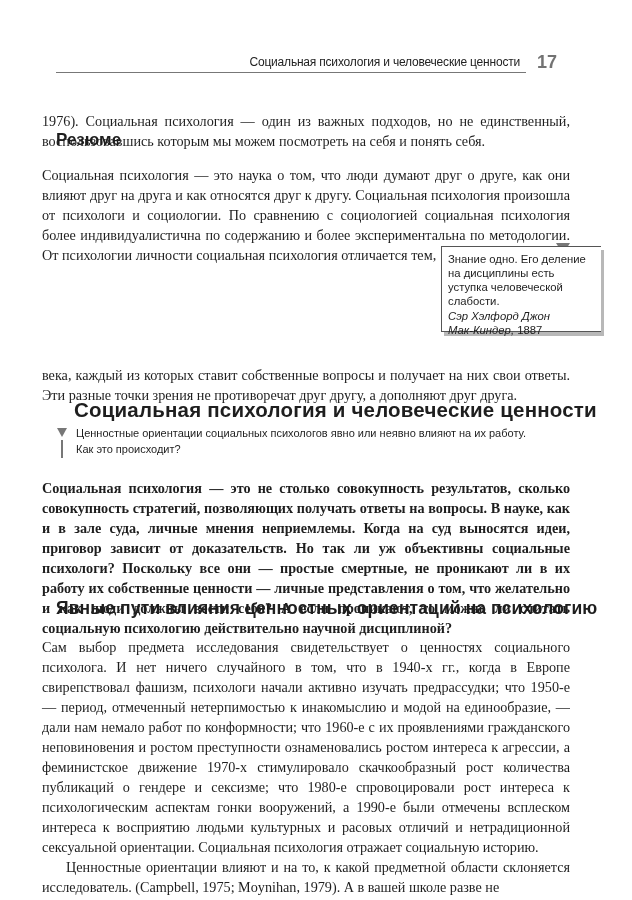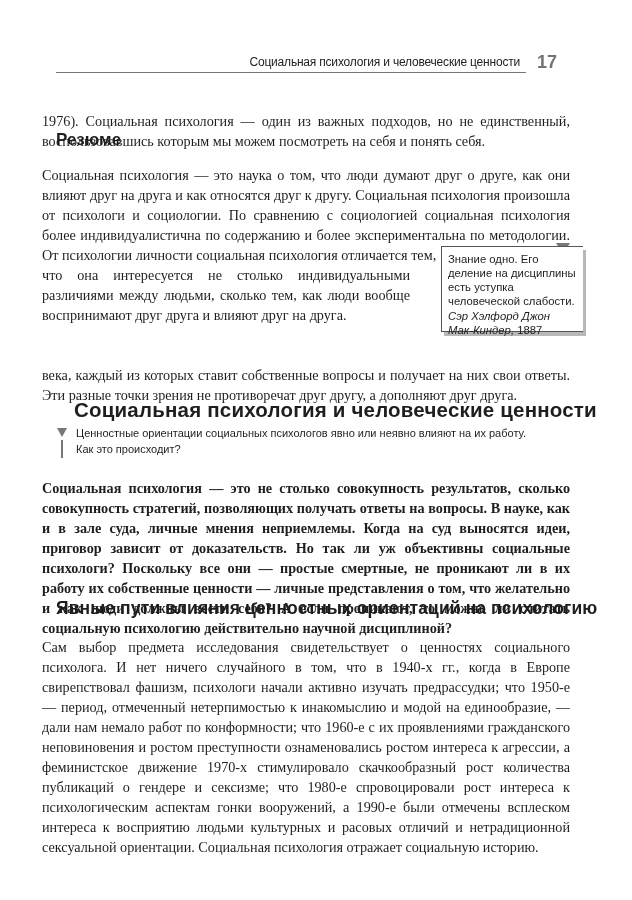--- a/index.html
+++ b/index.html
@@ -10,21 +10,21 @@
   .page-number { position: absolute; left: 537px; top: 52px; font-size: 18px; font-weight: bold; font-family: "Liberation Sans", sans-serif; color: #737373; }
 
   .body-text { position: absolute; left: 42px; width: 528px; font-family: "Liberation Serif", serif; font-size: 14.2px; line-height: 20px; text-align: justify; margin-top: 12px; }
   .body-text p { margin: 0; }
   .indent { text-indent: 24px; }
 
   .h-resume { position: absolute; left: 56px; width: 528px; top: 130px; font-family: "Liberation Sans", sans-serif; font-weight: bold; font-size: 17px; }
 
   .narrow { width: 368px; }
 
-  .quote-box { position: absolute; left: 441px; top: 246px; width: 142px; height: 86px; border: 1.3px solid #555; border-right: none; background: #fff; box-shadow: 3px 4px 0 #b8b8b8; padding: 5px 6px 4px 6px; box-sizing: border-box; font-family: "Liberation Sans", sans-serif; font-size: 11.3px; line-height: 14px; }
+  .quote-box { position: absolute; left: 441px; top: 246px; width: 160px; height: 86px; border: 1.3px solid #555; border-right: none; background: #fff; box-shadow: 3px 4px 0 #b8b8b8; padding: 5px 6px 4px 6px; box-sizing: border-box; font-family: "Liberation Sans", sans-serif; font-size: 11.3px; line-height: 14px; }
   .quote-text { margin: 0; }
   .quote-author { font-style: italic; margin-top: 1px; }
   .quote-year { font-style: normal; margin-top: 44px; }
   .quote-triangle { position: absolute; left: 556px; top: 243px; width: 0; height: 0; border-left: 7px solid transparent; border-right: 7px solid transparent; border-top: 11px solid #777; }
 
   .h-section { position: absolute; left: 74px; top: 398px; font-family: "Liberation Sans", sans-serif; font-weight: bold; font-size: 20.5px; letter-spacing: 0.2px; }
   .marker-triangle { position: absolute; left: 57px; top: 428px; width: 0; height: 0; border-left: 5px solid transparent; border-right: 5px solid transparent; border-top: 9px solid #777; }
   .marker-bar { position: absolute; left: 61px; top: 440px; width: 2px; height: 18px; background: #777; }
   .preview-question { position: absolute; left: 76px; top: 425px; width: 470px; font-family: "Liberation Sans", sans-serif; font-size: 11px; line-height: 16px; }
 
@@ -41,21 +41,20 @@
 <div class="body-text" style="top:99px;">
   <p>1976). Социальная психология — один из важных подходов, но не единственный, воспользовавшись которым мы можем посмотреть на себя и понять себя.</p>
 </div>
 
 <div class="h-resume">Резюме</div>
 
 <div class="body-text" style="top:153px;">
   <p>Социальная психология — это наука о том, что люди думают друг о друге, как они влияют друг на друга и как относятся друг к другу. Социальная психология произошла от психологи и социологии. По сравнению с социологией социальная психология более индивидуалистична по содержанию и более экспериментальна по методологии. От психологии личности социальная психология отличается тем,</p>
 </div>
 <div class="body-text narrow" style="top:253px;">
-  <p>что она интересуется не столько индивидуальными различиями между людьми, сколько тем, как люди вообще воспринимают друг друга и влияют друг на друга.</p>
 </div>
 <div class="body-text" style="top:353px;">
   <p>века, каждый из которых ставит собственные вопросы и получает на них свои ответы. Эти разные точки зрения не противоречат друг другу, а дополняют друг друга.</p>
 </div>
 
 <div class="quote-triangle"></div>
 <div class="quote-box">
   <p class="quote-text">Знание одно. Его деление на дисциплины есть уступка человеческой слабости.</p>
   <div class="quote-author">
     <div>Сэр Хэлфорд Джон</div>
@@ -69,13 +68,14 @@
 <div class="preview-question">Ценностные ориентации социальных психологов явно или неявно влияют на их работу. Как это происходит?</div>
 
 <div class="body-text" style="top:466px;font-weight:bold;">
   <p>Социальная психология — это не столько совокупность результатов, сколько совокупность стратегий, позволяющих получать ответы на вопросы. В науке, как и в зале суда, личные мнения неприемлемы. Когда на суд выносятся идеи, приговор зависит от доказательств. Но так ли уж объективны социальные психологи? Поскольку все они — простые смертные, не проникают ли в их работу их собственные ценности — личные представления о том, что желательно и как люди должны вести себя? А если проникают, то можно ли считать социальную психологию действительно научной дисциплиной?</p>
 </div>
 
 <div class="h-sub">Явные пути влияния ценностных ориентаций на психологию</div>
 
 <div class="body-text" style="top:625px;">
   <p>Сам выбор предмета исследования свидетельствует о ценностях социального психолога. И нет ничего случайного в том, что в 1940-х гг., когда в Европе свирепствовал фашизм, психологи начали активно изучать предрассудки; что 1950-е — период, отмеченный нетерпимостью к инакомыслию и модой на единообразие, — дали нам немало работ по конформности; что 1960-е с их проявлениями гражданского неповиновения и ростом преступности ознаменовались ростом интереса к агрессии, а феминистское движение 1970-х стимулировало скачкообразный рост количества публикаций о гендере и сексизме; что 1980-е спровоцировали рост интереса к психологическим аспектам гонки вооружений, а 1990-е были отмечены всплеском интереса к восприятию людьми культурных и расовых отличий и нетрадиционной сексуальной ориентации. Социальная психология отражает социальную историю.</p>
+  <p class="indent">Ценностные ориентации влияют и на то, к какой предметной области склоняется исследователь. (Campbell, 1975; Moynihan, 1979). А в вашей школе разве не</p>
 </div>
 
 </body></html>

